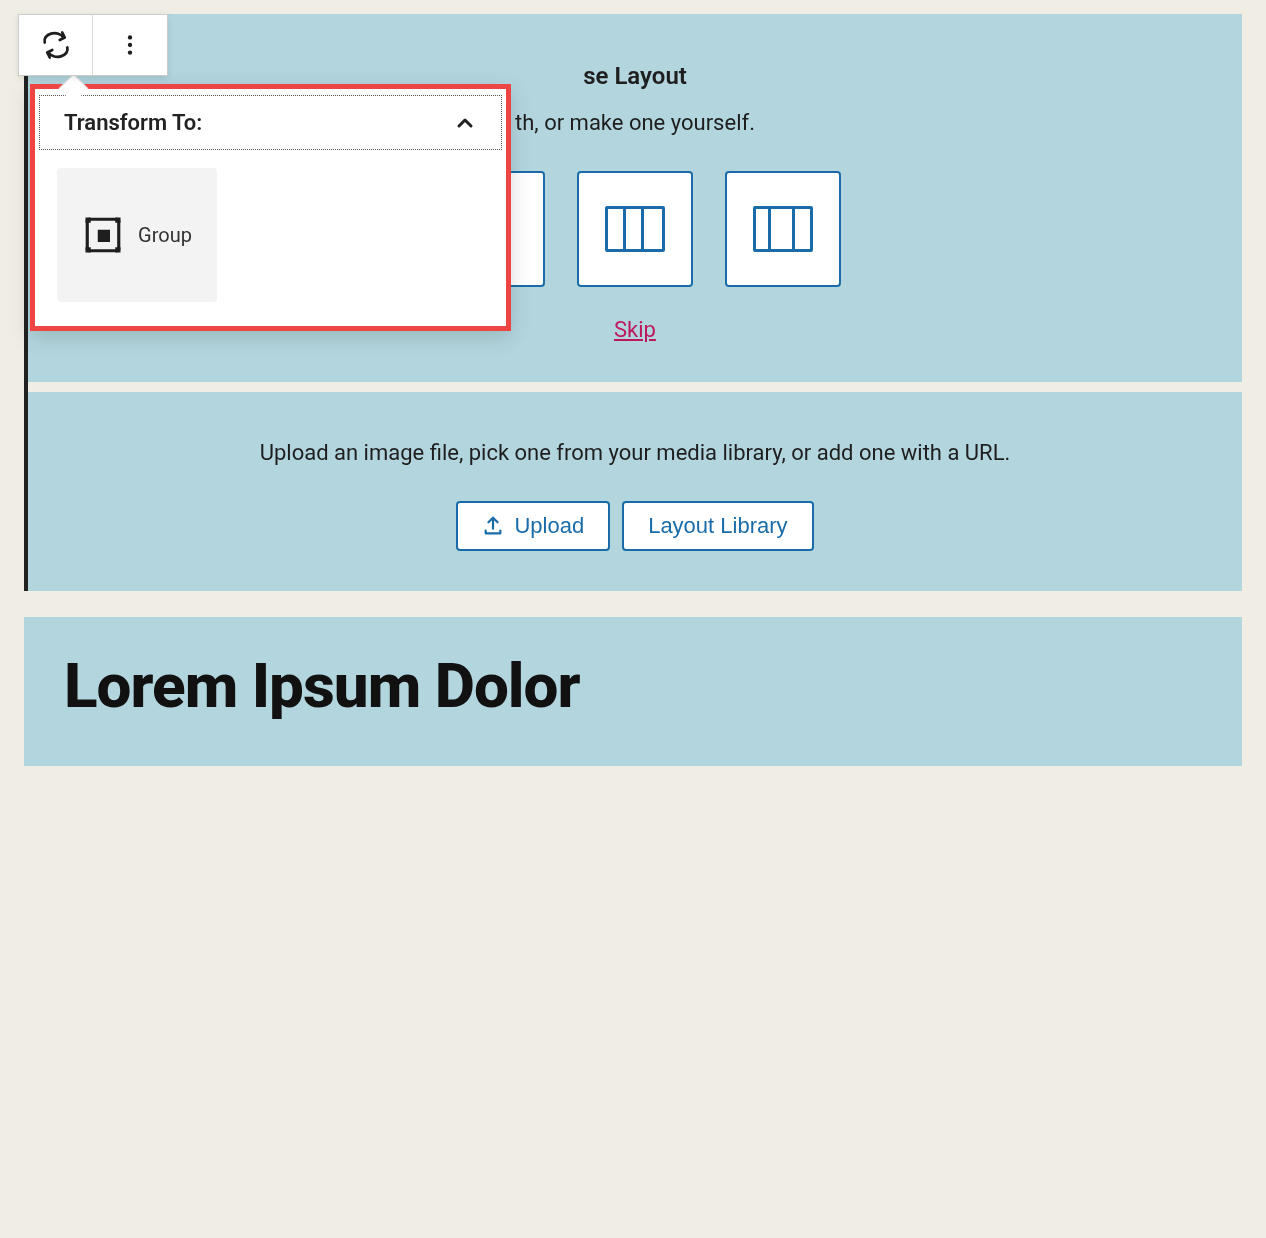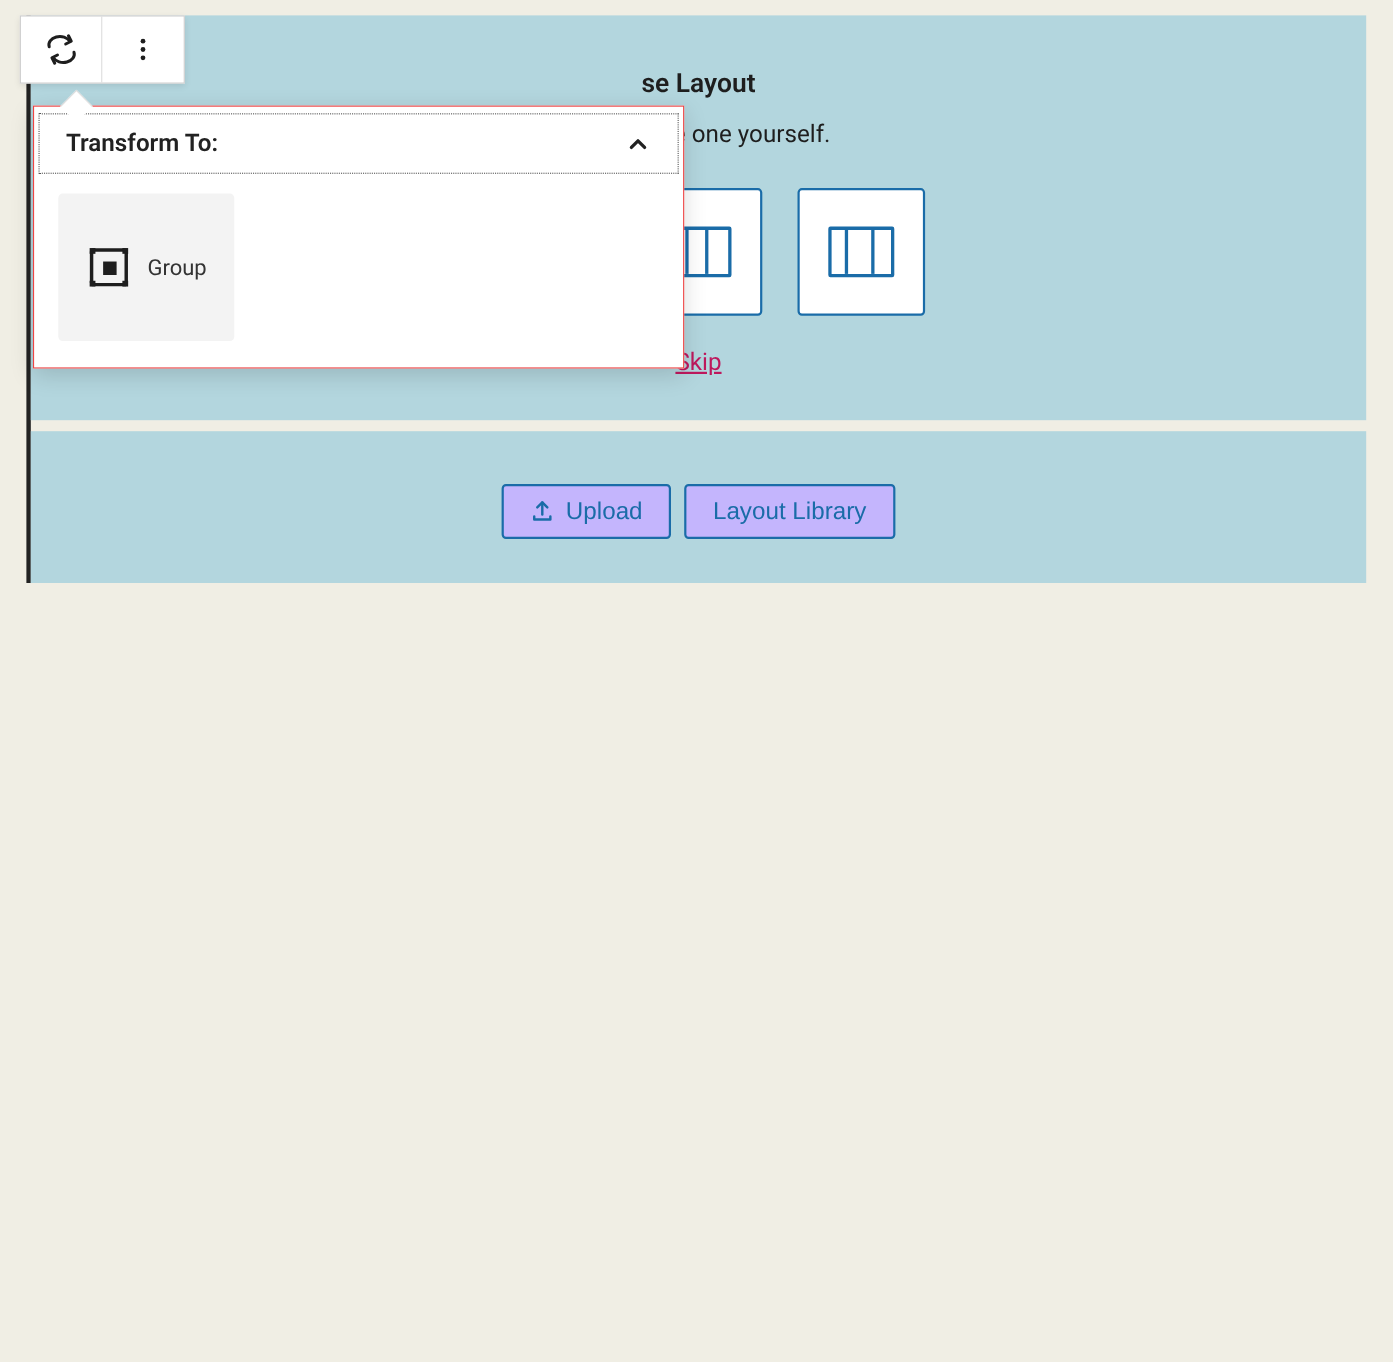--- a/index.html
+++ b/index.html
@@ -27,25 +27,25 @@
       align-items: center;
       justify-content: center;
       border-right: 1px solid #ddd;
       cursor: pointer;
       color: #1e1e1e;
     }
     .toolbar-item:last-child { border-right: none; }
 
     .popover {
       position: absolute;
-      top: 96px;
+      top: 84px;
       left: 30px;
-      width: 592px;
-      background: #fff;
-      border: 1px solid #ef4444;
+      width: 481px;
+      background: #fff;
+      border: 5px solid #ef4444;
       box-shadow: 0 6px 20px rgba(0,0,0,0.15);
       z-index: 15;
       padding: 6px 0 24px 0;
     }
     .popover::before {
       content: "";
       position: absolute;
       top: -11px;
       left: 28px;
       width: 20px;
@@ -150,21 +150,21 @@
       cursor: pointer;
     }
 
     .btn-row {
       display: flex;
       gap: 12px;
       justify-content: center;
       flex-wrap: wrap;
     }
     .btn {
-      background: #c4b5fd;
+      background: #ffffff;
       border: 2px solid #1a6ca8;
       color: #1a6ca8;
       font-size: 22px;
       padding: 10px 24px;
       border-radius: 4px;
       cursor: pointer;
       display: inline-flex;
       align-items: center;
       gap: 10px;
     }
@@ -252,32 +252,36 @@
                 <div class="layout-col" style="width:28%"></div>
               </div>
           </div>
         </div>
         <a class="skip-link">Skip</a>
       </div>
     </div>
 
     <div class="block-placeholder">
       <div class="placeholder-inner">
+        <div class="placeholder-desc">Upload an image file, pick one from your media library, or add one with a URL.</div>
         <div class="btn-row">
           <button class="btn">
             <svg width="22" height="22" viewBox="0 0 24 24" fill="none" stroke="#1a6ca8" stroke-width="2.4" stroke-linecap="round" stroke-linejoin="round">
               <path d="M4 17v3h16v-3"></path>
                 <path d="M12 3v12"></path>
                 <polyline points="7 8 12 3 17 8"></polyline>
             </svg>
             <span>Upload</span>
           </button>
           <button class="btn">
             <span>Layout Library</span>
           </button>
         </div>
       </div>
     </div>
 
   </div>
 
+  <div class="heading-block">
+    <div class="heading-text">Lorem Ipsum Dolor</div>
+  </div>
 
 </div>
 
 </body></html>

